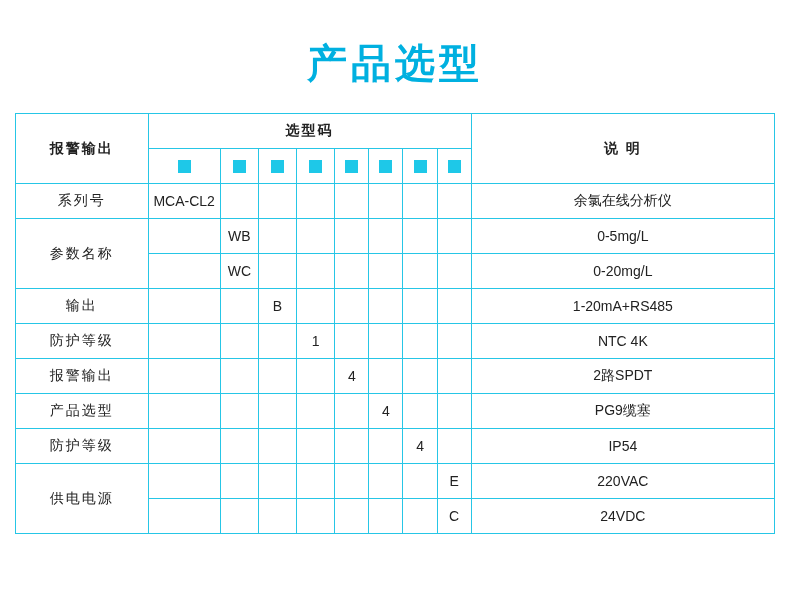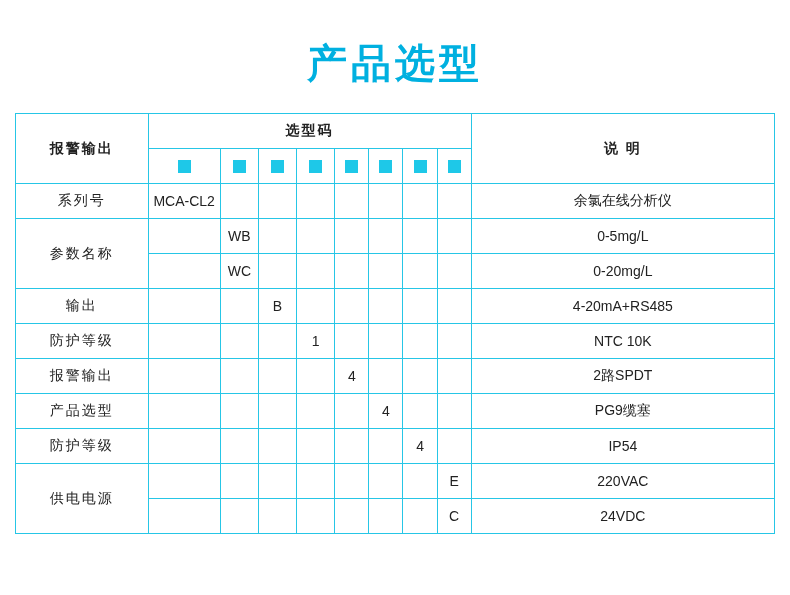--- a/index.html
+++ b/index.html
@@ -211,34 +211,34 @@
         <tr>
           <td class="rowlabel">输出</td>
           <td></td>
           <td></td>
           <td class="code">B</td>
           <td></td>
           <td></td>
           <td></td>
           <td></td>
           <td></td>
-          <td class="desc">4-20mA+RS485</td>
+          <td class="desc">1-20mA+RS485</td>
         </tr>
 
         <tr>
           <td class="rowlabel">防护等级</td>
           <td></td>
           <td></td>
           <td></td>
           <td class="code">1</td>
           <td></td>
           <td></td>
           <td></td>
           <td></td>
-          <td class="desc">NTC 10K</td>
+          <td class="desc">NTC 4K</td>
         </tr>
 
         <tr>
           <td class="rowlabel">报警输出</td>
           <td></td>
           <td></td>
           <td></td>
           <td></td>
           <td class="code">4</td>
           <td></td>

